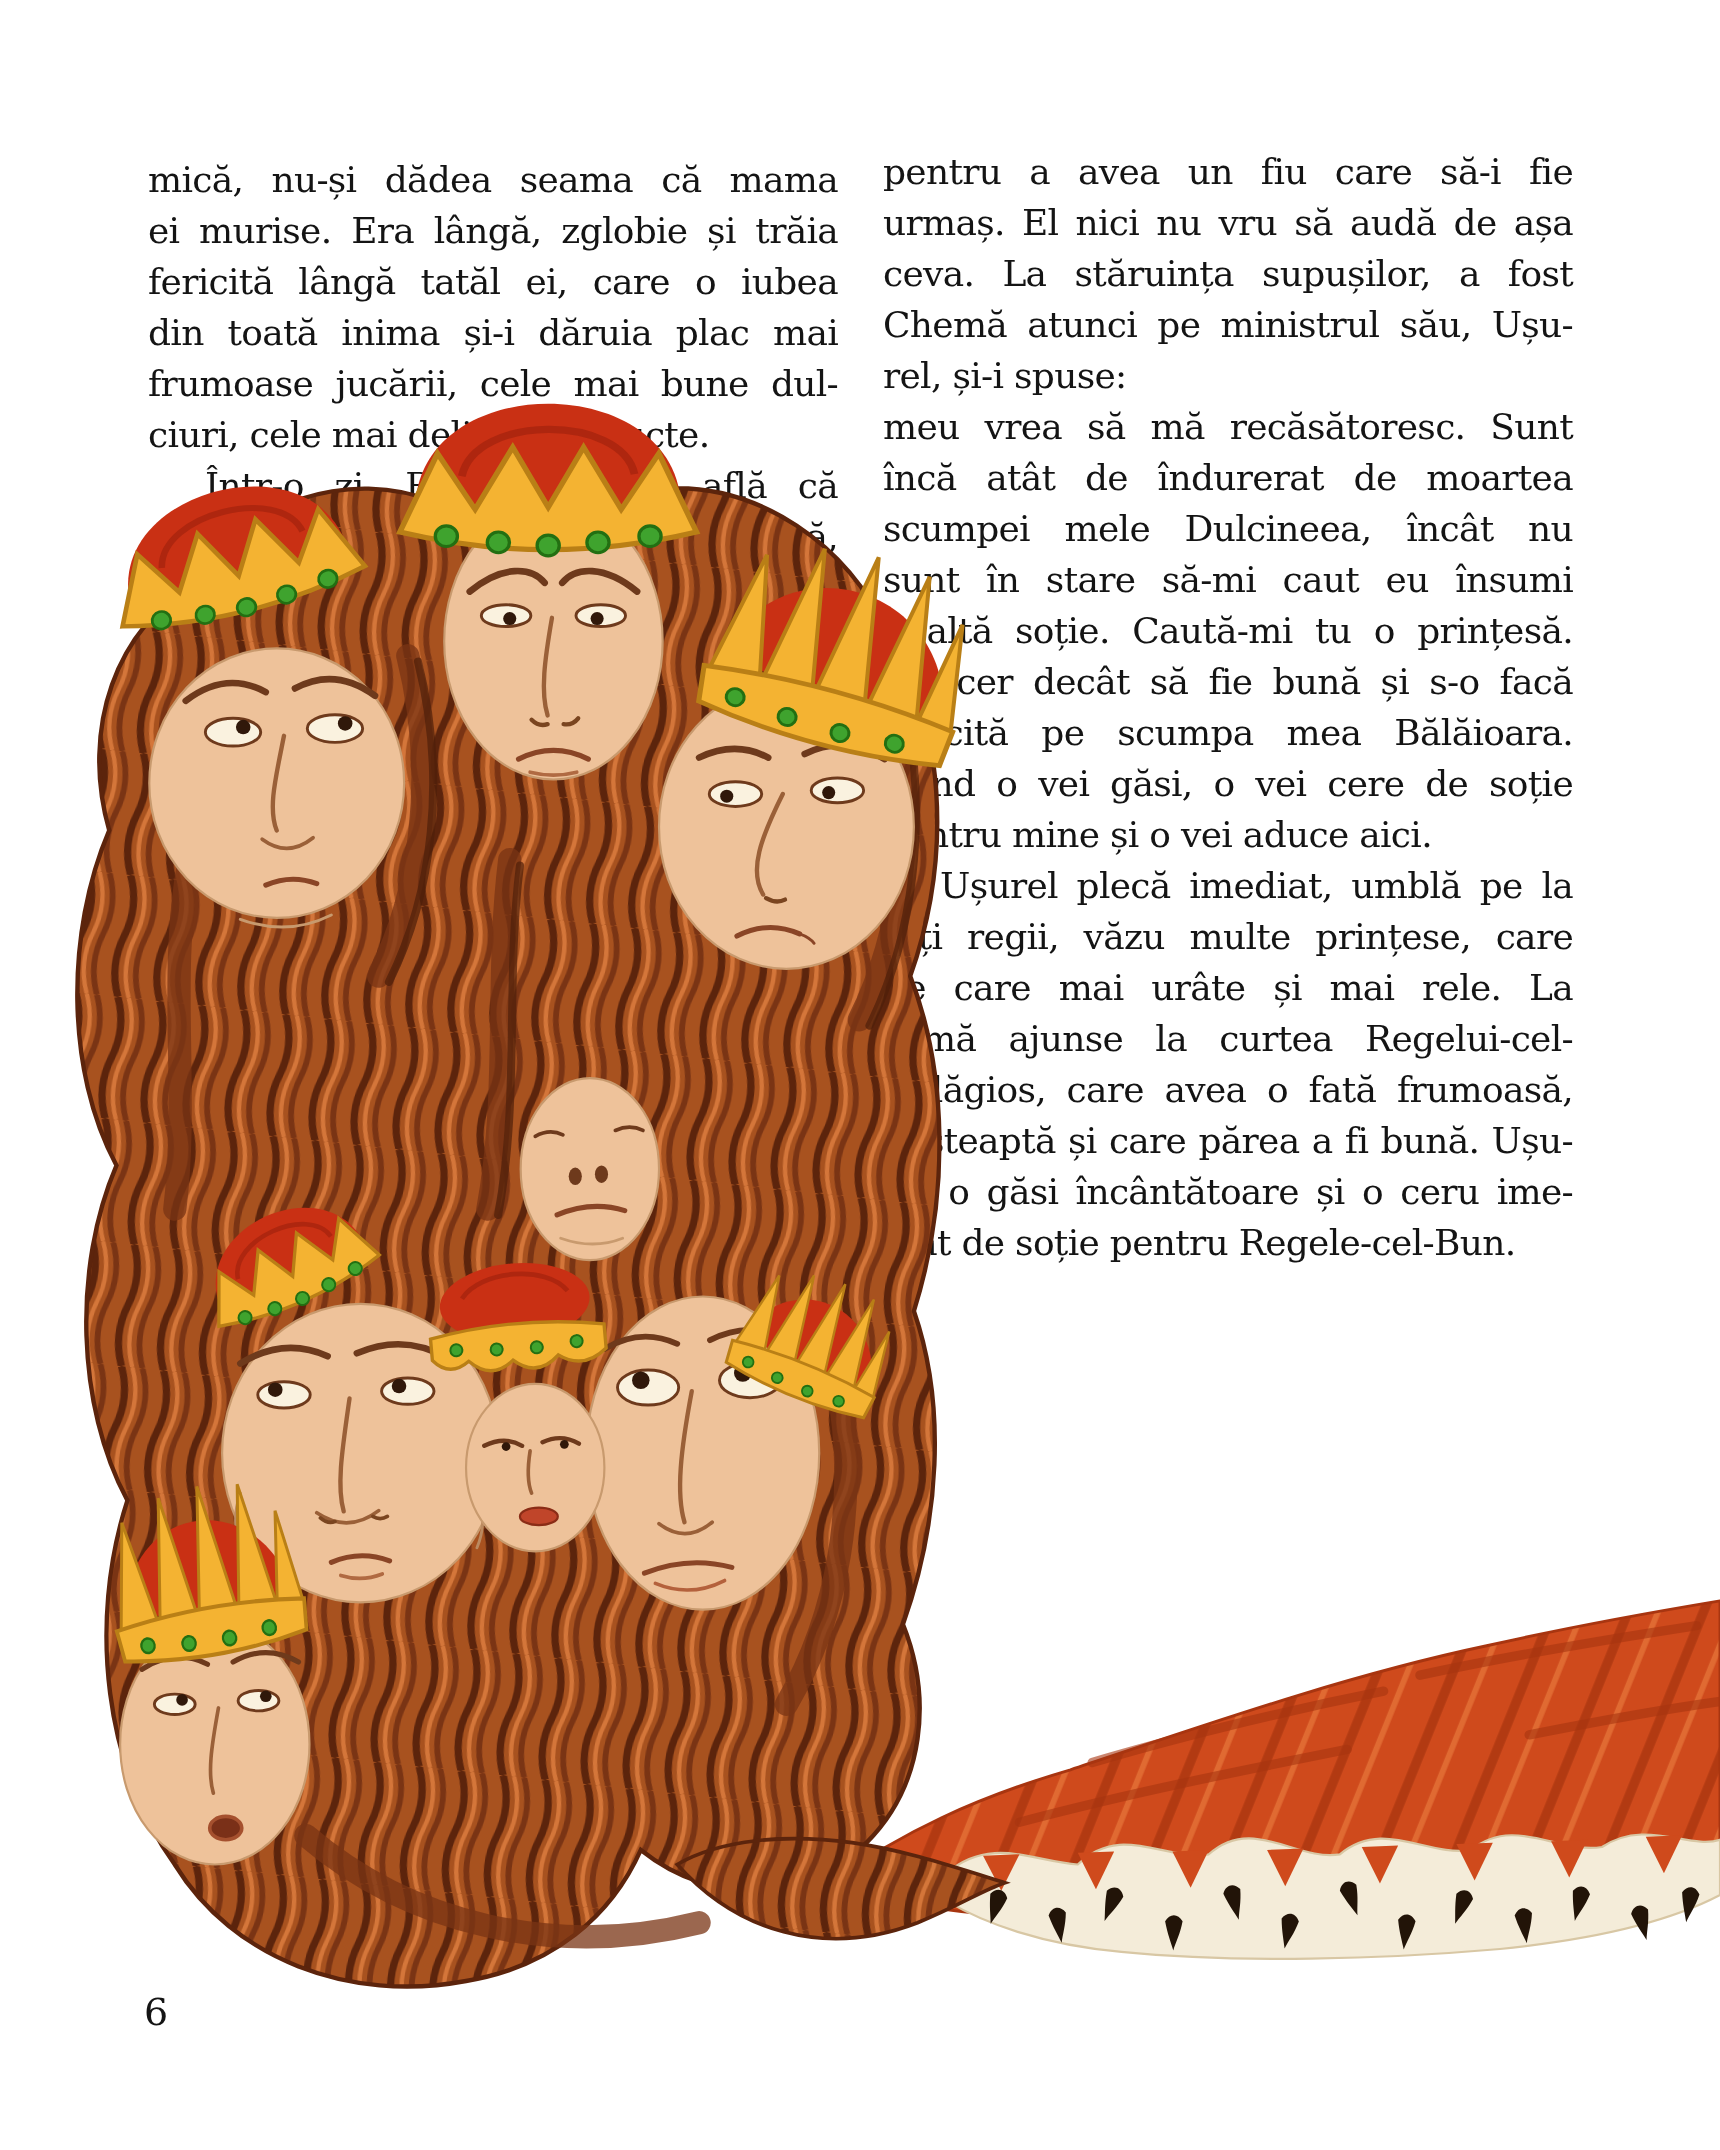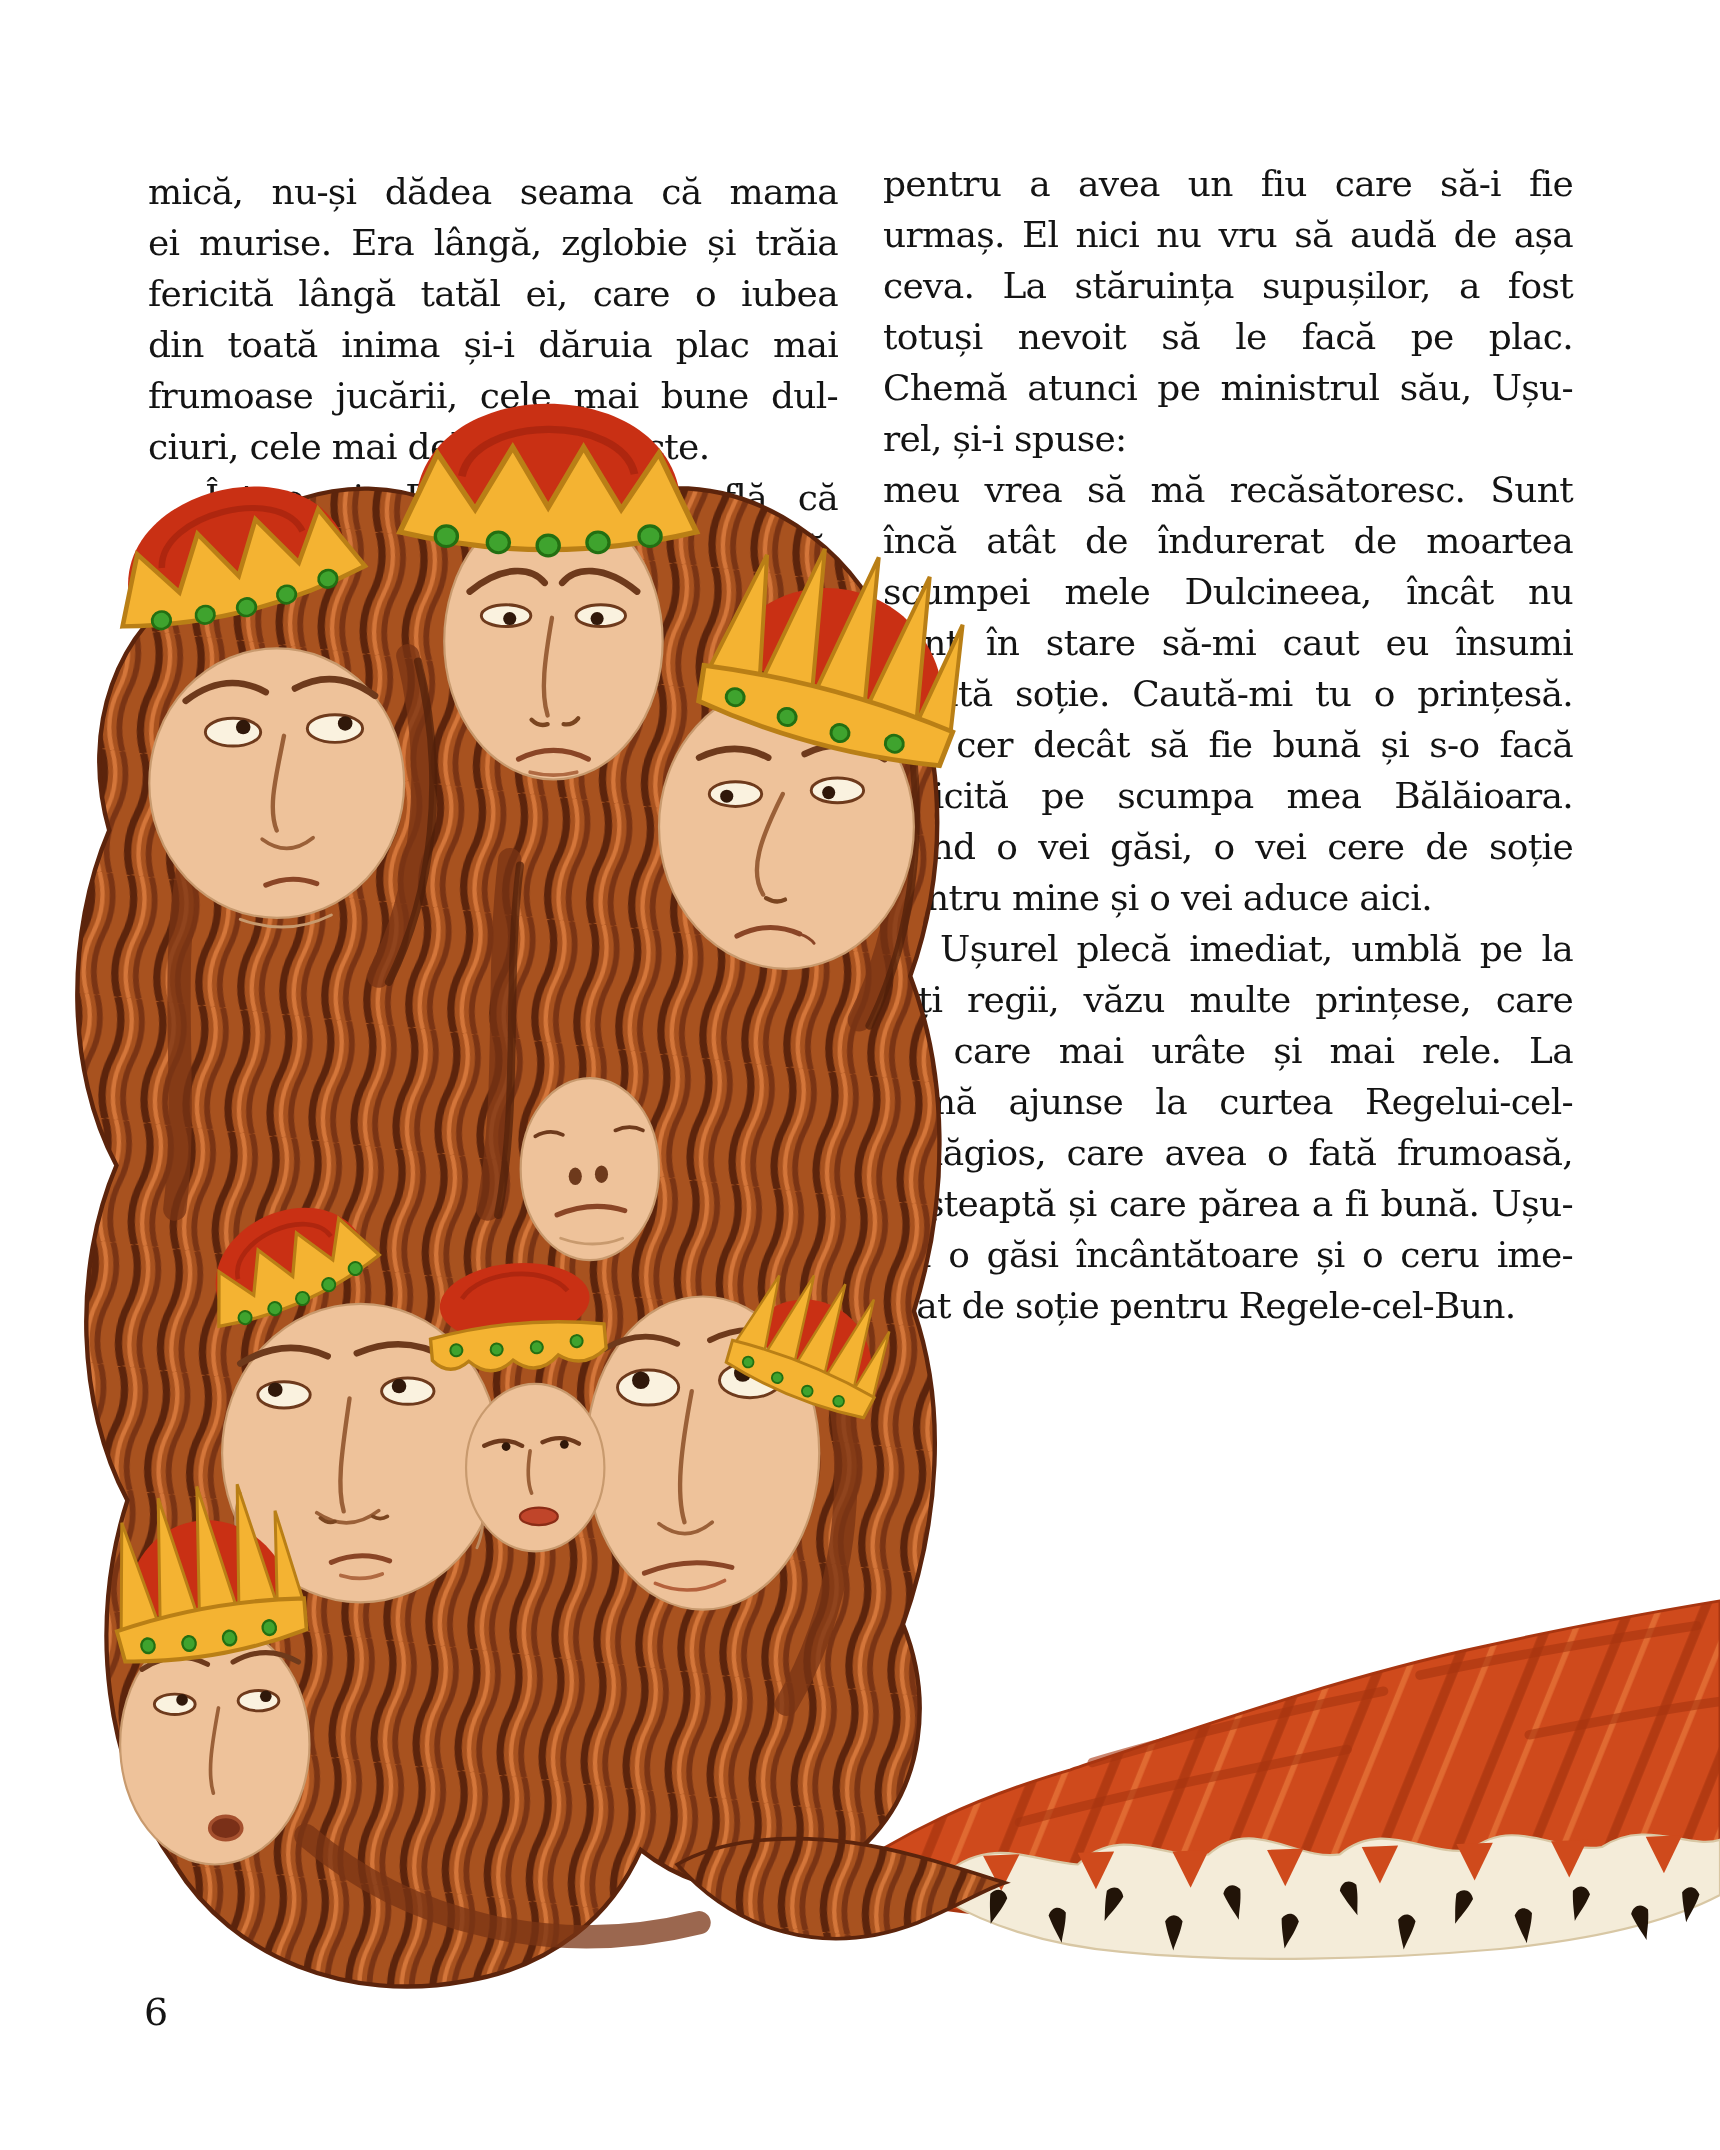--- a/index.html
+++ b/index.html
@@ -1,18 +1,18 @@
 <!DOCTYPE html>
 <html style="font-size:11.7px"><head>
 <meta charset="utf-8">
 <style>
   html,body{margin:0;padding:0;background:#ffffff;}
   .page{position:relative;width:1720px;height:2151px;background:#ffffff;overflow:hidden;
         font-family:"DejaVu Serif", serif;color:#141414;}
-  .col{position:absolute;width:690px;margin-top:12px;}
+  .col{position:absolute;width:690px;}
   .col-left{left:148px;top:154px;}
   .col-right{left:883px;top:146px;}
   .line{font-size:36px;line-height:51px;letter-spacing:-0.7px;
         text-align:justify;text-align-last:justify;white-space:normal;height:51px;}
   .line.end{text-align-last:left;}
   .line.indent{text-indent:57px;}
   .pageno{position:absolute;left:144px;top:1990px;font-size:38px;line-height:44px;}
   .illu{position:absolute;left:0;top:0;width:1720px;height:2151px;}
 </style>
 </head>
@@ -28,21 +28,20 @@
     <div class="line">frumoase jucării, cele mai bune dul-</div>
     <div class="line end">ciuri, cele mai delicioase fructe.</div>
     <div class="line indent">Într-o zi, Regele-cel-Bun află că</div>
     <div class="line">supușii săi îi cer să se recăsătorească,</div>
   </div>
 
   <div class="col col-right">
     <div class="line">pentru a avea un fiu care să-i fie</div>
     <div class="line">urmaș. El nici nu vru să audă de așa</div>
     <div class="line">ceva. La stăruința supușilor, a fost</div>
-    <div class="line">totuși nevoit să le facă pe plac.</div>
     <div class="line">Chemă atunci pe ministrul său, Ușu-</div>
     <div class="line end">rel, și-i spuse:</div>
     <div class="line">meu vrea să mă recăsătoresc. Sunt</div>
     <div class="line">încă atât de îndurerat de moartea</div>
     <div class="line">scumpei mele Dulcineea, încât nu</div>
     <div class="line">sunt în stare să-mi caut eu însumi</div>
     <div class="line">o altă soție. Caută-mi tu o prințesă.</div>
     <div class="line">Nu cer decât să fie bună și s-o facă</div>
     <div class="line">fericită pe scumpa mea Bălăioara.</div>
     <div class="line">Când o vei găsi, o vei cere de soție</div>

